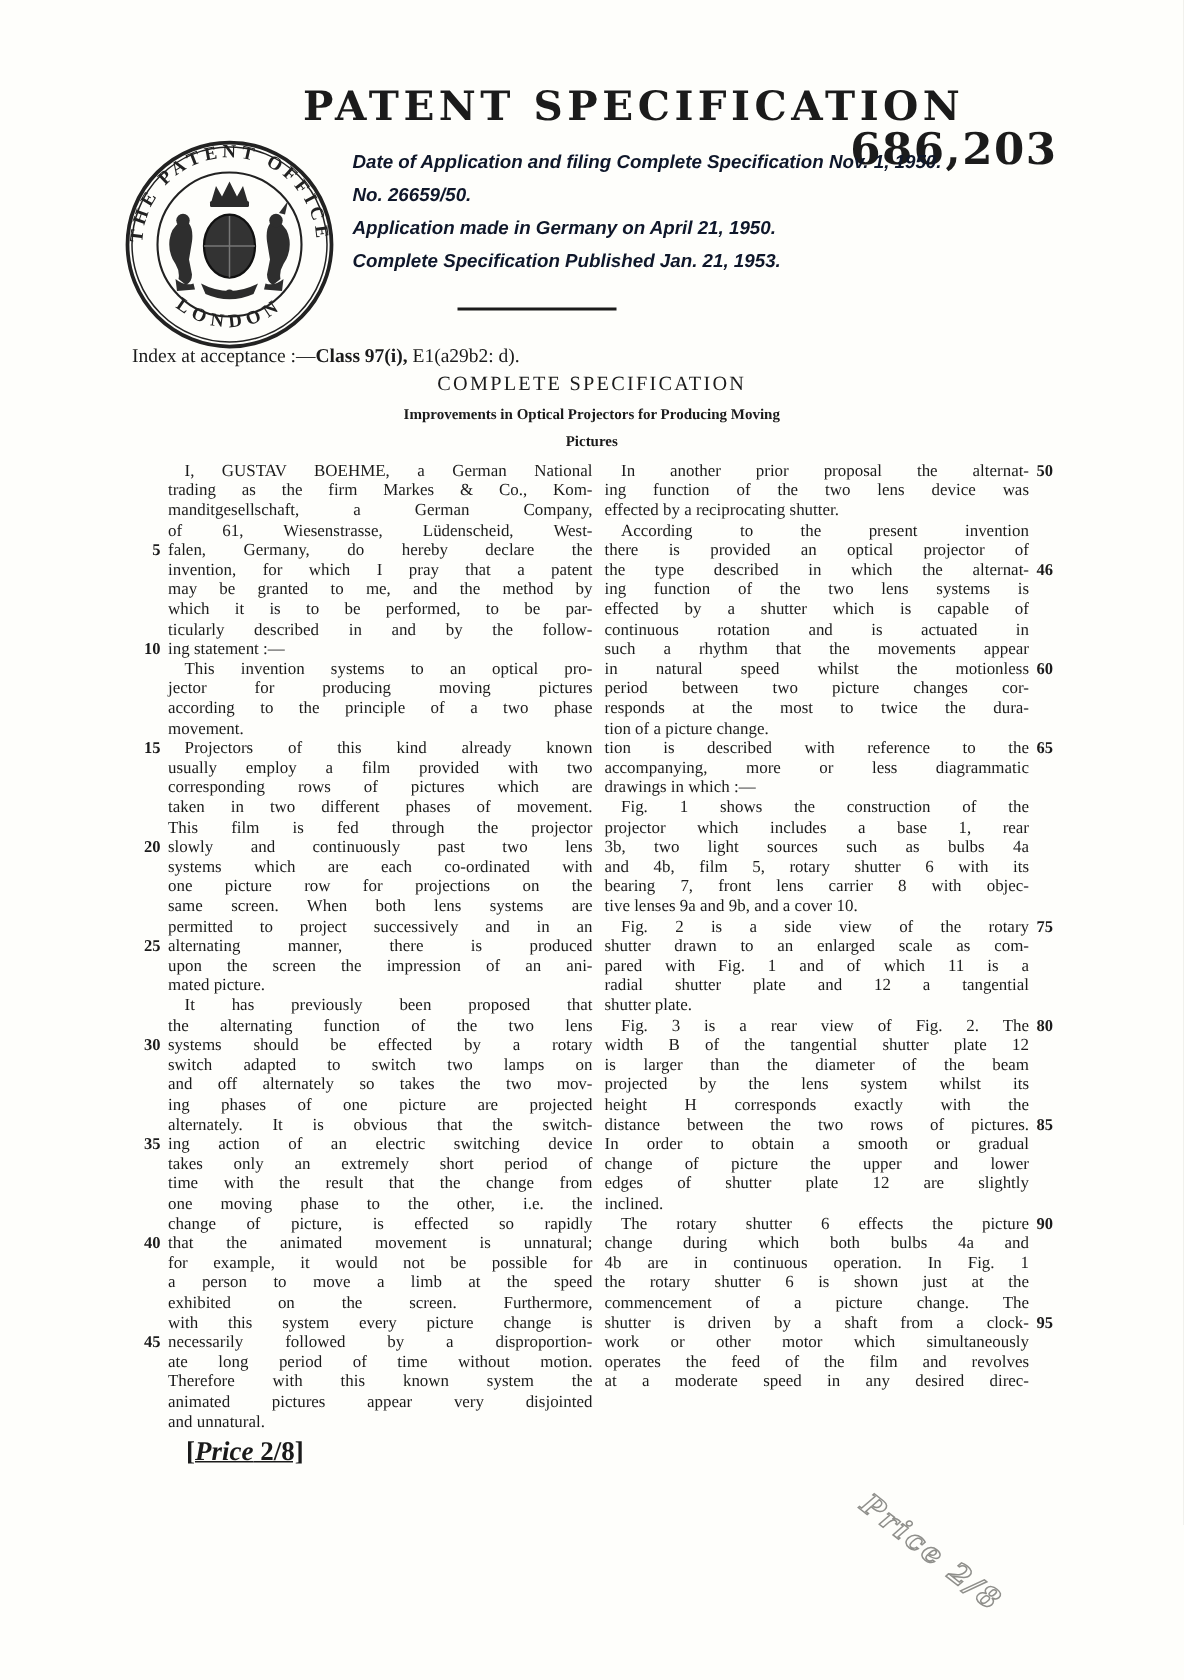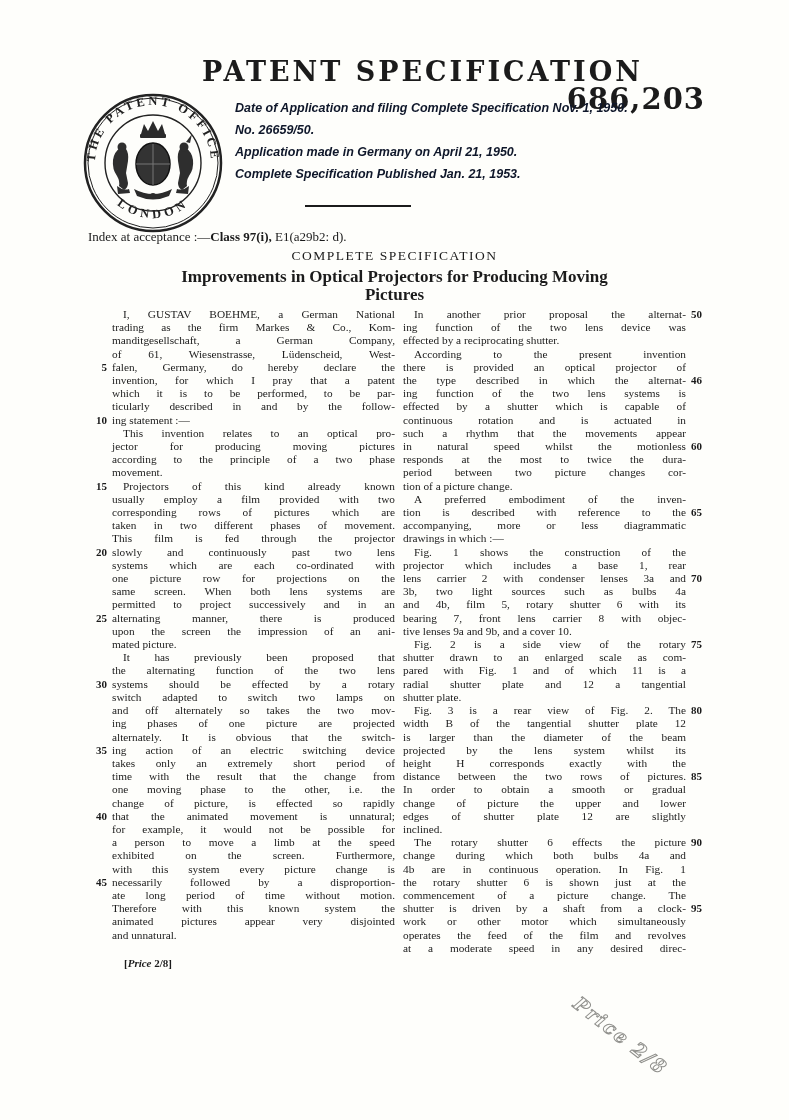--- a/index.html
+++ b/index.html
@@ -43,21 +43,21 @@
     position:absolute;left:88px;top:229px;width:620px;
     font-size:13px;
   }
   .index-line .bold{font-weight:bold;}
   .section-heading{
     position:absolute;left:0;top:248px;width:100%;
     text-align:center;font-size:13.5px;letter-spacing:1.5px;
   }
   .main-title{
     position:absolute;left:0;top:268px;width:100%;
-    text-align:center;font-weight:bold;font-size:17px;
+    text-align:center;font-weight:bold;font-size:10px;
     line-height:18px;
   }
   
   .columns{
     position:absolute;left:88px;top:308px;width:622px;
     display:flex;
   }
   .col{width:307px;}
   .col.right{margin-left:8px;}
   .tline{display:flex;line-height:13.2px;font-size:11.3px;}
@@ -69,21 +69,21 @@
   .ltxt{
     flex:1;
     text-align:justify;
     text-align-last:justify;
   }
   .tline.pend .ltxt{text-align-last:left;}
   .tline.pind .ltxt{text-indent:11px;}
   
   .price-note{
     position:absolute;left:124px;top:957px;
-    font-size:11px;font-weight:bold;
+    font-size:18px;font-weight:bold;text-decoration:underline;
   }
   .price-note .pword{font-style:italic;}
   
   .stamp{
     position:absolute;left:583px;top:992px;
     transform:rotate(38deg);transform-origin:left top;
     font-family:"DejaVu Serif", serif;
     font-style:italic;font-weight:bold;font-size:19px;
     color:transparent;
     -webkit-text-stroke:1px #8f8f8b;
@@ -188,33 +188,37 @@
         <div class="tline">
           <span class="lnum">5</span>
           <span class="ltxt">falen, Germany, do hereby declare the</span>
         </div>
         <div class="tline">
           <span class="lnum"></span>
           <span class="ltxt">invention, for which I pray that a patent</span>
         </div>
         <div class="tline">
           <span class="lnum"></span>
+          <span class="ltxt">may be granted to me, and the method by</span>
+        </div>
+        <div class="tline">
+          <span class="lnum"></span>
           <span class="ltxt">which it is to be performed, to be par-</span>
         </div>
         <div class="tline">
           <span class="lnum"></span>
           <span class="ltxt">ticularly described in and by the follow-</span>
         </div>
         <div class="tline pend">
           <span class="lnum">10</span>
           <span class="ltxt">ing statement :—</span>
         </div>
         <div class="tline pind">
           <span class="lnum"></span>
-          <span class="ltxt">This invention relates to an optical pro-</span>
+          <span class="ltxt">This invention systems to an optical pro-</span>
         </div>
         <div class="tline">
           <span class="lnum"></span>
           <span class="ltxt">jector for producing moving pictures</span>
         </div>
         <div class="tline">
           <span class="lnum"></span>
           <span class="ltxt">according to the principle of a two phase</span>
         </div>
         <div class="tline pend">
@@ -401,33 +405,29 @@
         </div>
         <div class="tline">
           <span class="ltxt">such a rhythm that the movements appear</span>
           <span class="lnum"></span>
         </div>
         <div class="tline">
           <span class="ltxt">in natural speed whilst the motionless</span>
           <span class="lnum">60</span>
         </div>
         <div class="tline">
+          <span class="ltxt">period between two picture changes cor-</span>
+          <span class="lnum"></span>
+        </div>
+        <div class="tline">
           <span class="ltxt">responds at the most to twice the dura-</span>
           <span class="lnum"></span>
         </div>
-        <div class="tline">
-          <span class="ltxt">period between two picture changes cor-</span>
-          <span class="lnum"></span>
-        </div>
         <div class="tline pend">
           <span class="ltxt">tion of a picture change.</span>
-          <span class="lnum"></span>
-        </div>
-        <div class="tline pind">
-          <span class="ltxt">A preferred embodiment of the inven-</span>
           <span class="lnum"></span>
         </div>
         <div class="tline">
           <span class="ltxt">tion is described with reference to the</span>
           <span class="lnum">65</span>
         </div>
         <div class="tline">
           <span class="ltxt">accompanying, more or less diagrammatic</span>
           <span class="lnum"></span>
         </div>
@@ -435,24 +435,20 @@
           <span class="ltxt">drawings in which :—</span>
           <span class="lnum"></span>
         </div>
         <div class="tline pind">
           <span class="ltxt">Fig. 1 shows the construction of the</span>
           <span class="lnum"></span>
         </div>
         <div class="tline">
           <span class="ltxt">projector which includes a base 1, rear</span>
           <span class="lnum"></span>
-        </div>
-        <div class="tline">
-          <span class="ltxt">lens carrier 2 with condenser lenses 3a and</span>
-          <span class="lnum">70</span>
         </div>
         <div class="tline">
           <span class="ltxt">3b, two light sources such as bulbs 4a</span>
           <span class="lnum"></span>
         </div>
         <div class="tline">
           <span class="ltxt">and 4b, film 5, rotary shutter 6 with its</span>
           <span class="lnum"></span>
         </div>
         <div class="tline">

